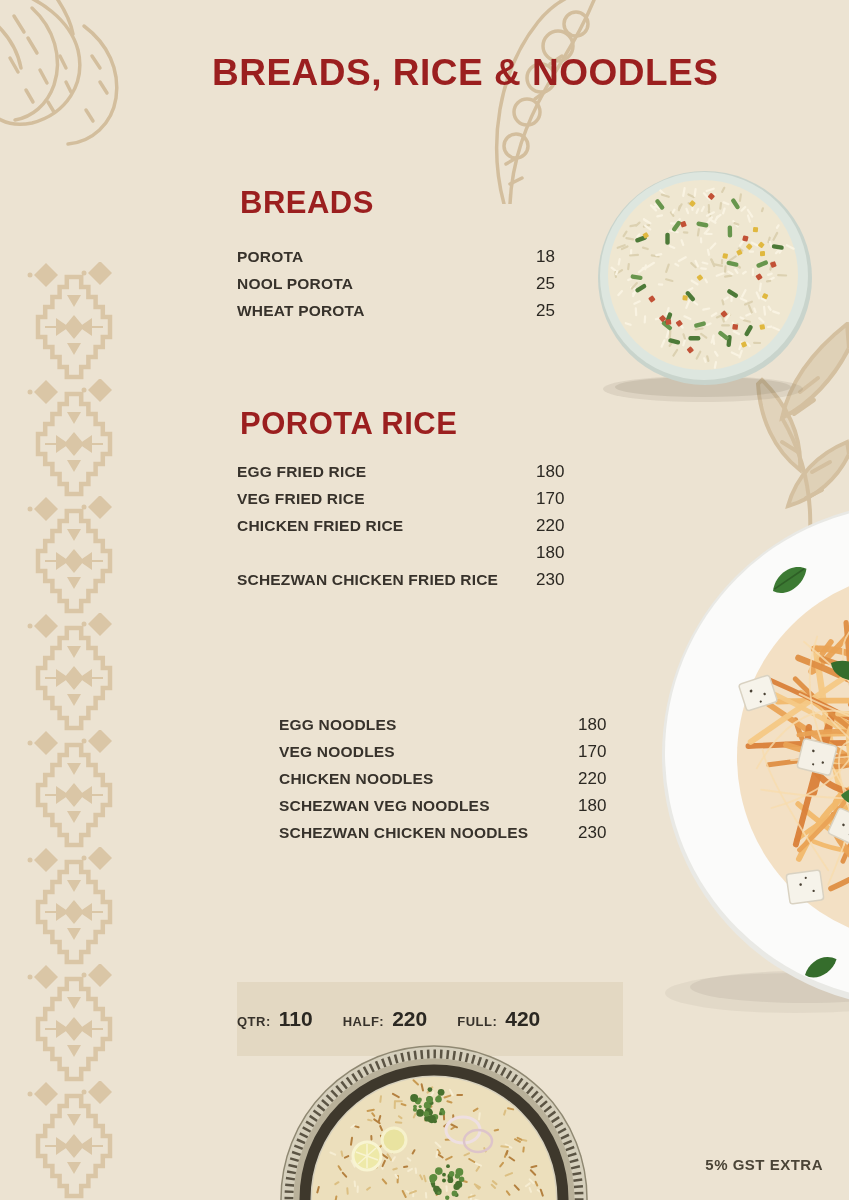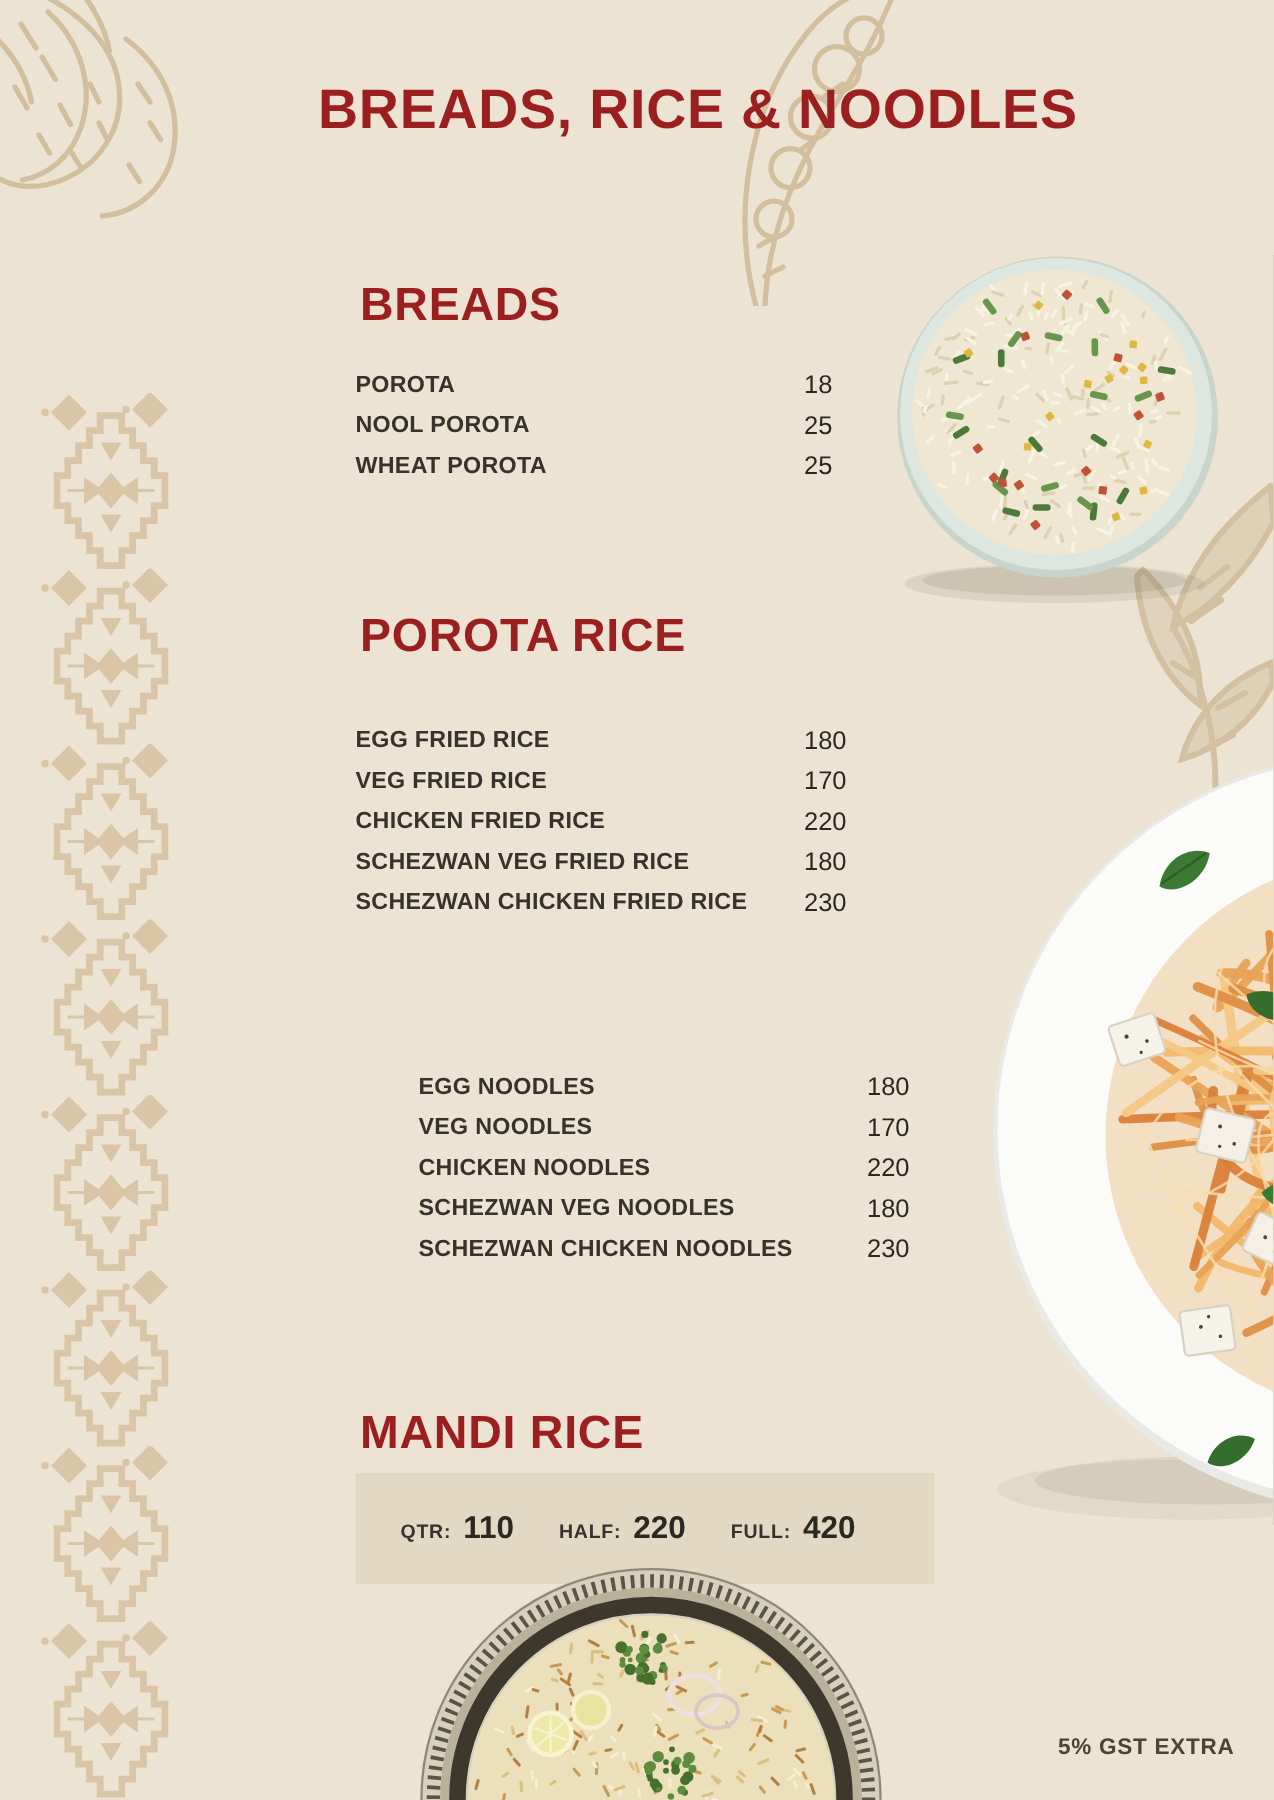--- a/index.html
+++ b/index.html
@@ -32,21 +32,21 @@
     font-size:15.5px;font-weight:600;letter-spacing:.2px;color:var(--text);
     white-space:nowrap;
   }
   .item-price{
     position:absolute;left:299px;top:0;line-height:27px;
     font-size:17px;font-weight:400;color:var(--price);
   }
   #portion-box{
     position:absolute;left:237px;top:982px;width:386px;height:74px;
     background:var(--boxbg);z-index:2;
-    display:flex;align-items:center;padding-left:30px;gap:30px;
+    display:flex;align-items:center;gap:30px;
   }
   .portion{display:flex;align-items:baseline;gap:8px;}
   .portion-label{font-size:13px;font-weight:700;letter-spacing:.5px;color:var(--text);}
   .portion-price{font-size:21px;font-weight:800;color:var(--price);}
   .footnote{
     position:absolute;right:26px;top:1156px;z-index:3;
     font-size:15px;font-weight:600;letter-spacing:.5px;color:#4a4437;
   }
   .food-img{position:absolute;z-index:2;}
 </style>
@@ -209,35 +209,34 @@
       <span class="item-name">NOOL POROTA</span>
       <span class="item-price">25</span>
     </div>
     <div class="menu-row">
       <span class="item-name">WHEAT POROTA</span>
       <span class="item-price">25</span>
     </div>
   </div>
 
   <div class="sec-heading" style="top:406px;">POROTA RICE</div>
-  <div class="item-list" style="top:480px;">
+  <div class="item-list" style="top:458px;">
     <div class="menu-row">
       <span class="item-name">EGG FRIED RICE</span>
       <span class="item-price">180</span>
     </div>
     <div class="menu-row">
       <span class="item-name">VEG FRIED RICE</span>
       <span class="item-price">170</span>
     </div>
     <div class="menu-row">
       <span class="item-name">CHICKEN FRIED RICE</span>
       <span class="item-price">220</span>
     </div>
     <div class="menu-row">
-      <span class="item-name">SCHEZWAN VEG FRIED RICE</span>
       <span class="item-price">180</span>
     </div>
     <div class="menu-row">
       <span class="item-name">SCHEZWAN CHICKEN FRIED RICE</span>
       <span class="item-price">230</span>
     </div>
   </div>
 
   <div class="item-list" style="top:711px;margin-left:42px;">
     <div class="menu-row">
@@ -255,21 +254,20 @@
     <div class="menu-row">
       <span class="item-name">SCHEZWAN VEG NOODLES</span>
       <span class="item-price">180</span>
     </div>
     <div class="menu-row">
       <span class="item-name">SCHEZWAN CHICKEN NOODLES</span>
       <span class="item-price">230</span>
     </div>
   </div>
 
-  <div class="sec-heading" style="top:937px;">MANDI RICE</div>
   <div id="portion-box">
     <div class="portion">
       <span class="portion-label">QTR:</span>
       <span class="portion-price">110</span>
     </div>
     <div class="portion">
       <span class="portion-label">HALF:</span>
       <span class="portion-price">220</span>
     </div>
     <div class="portion">

